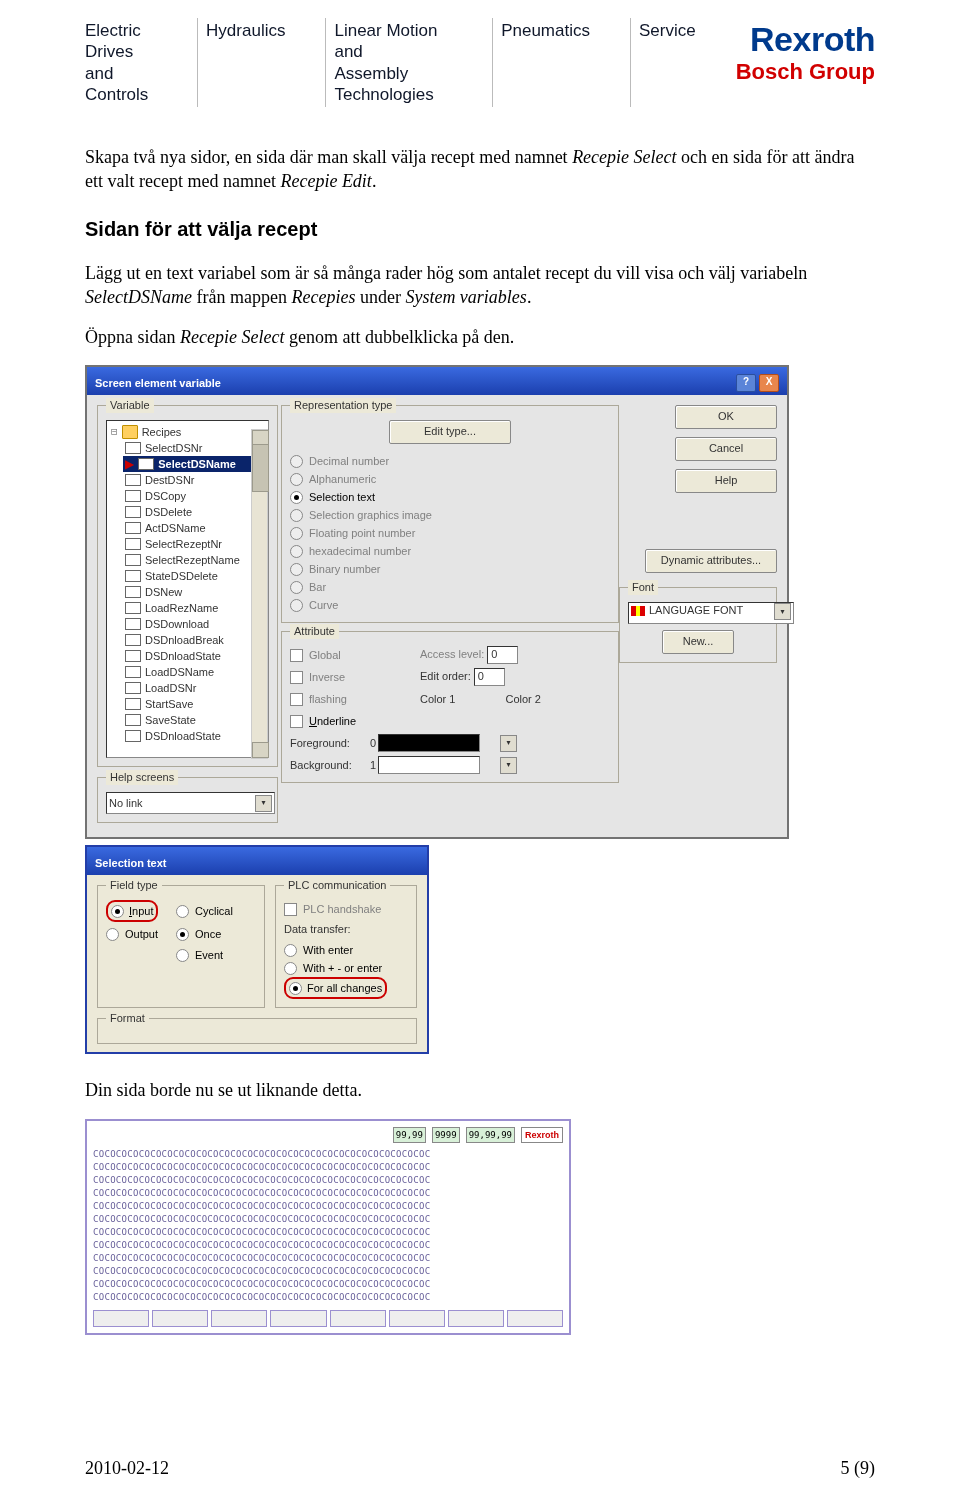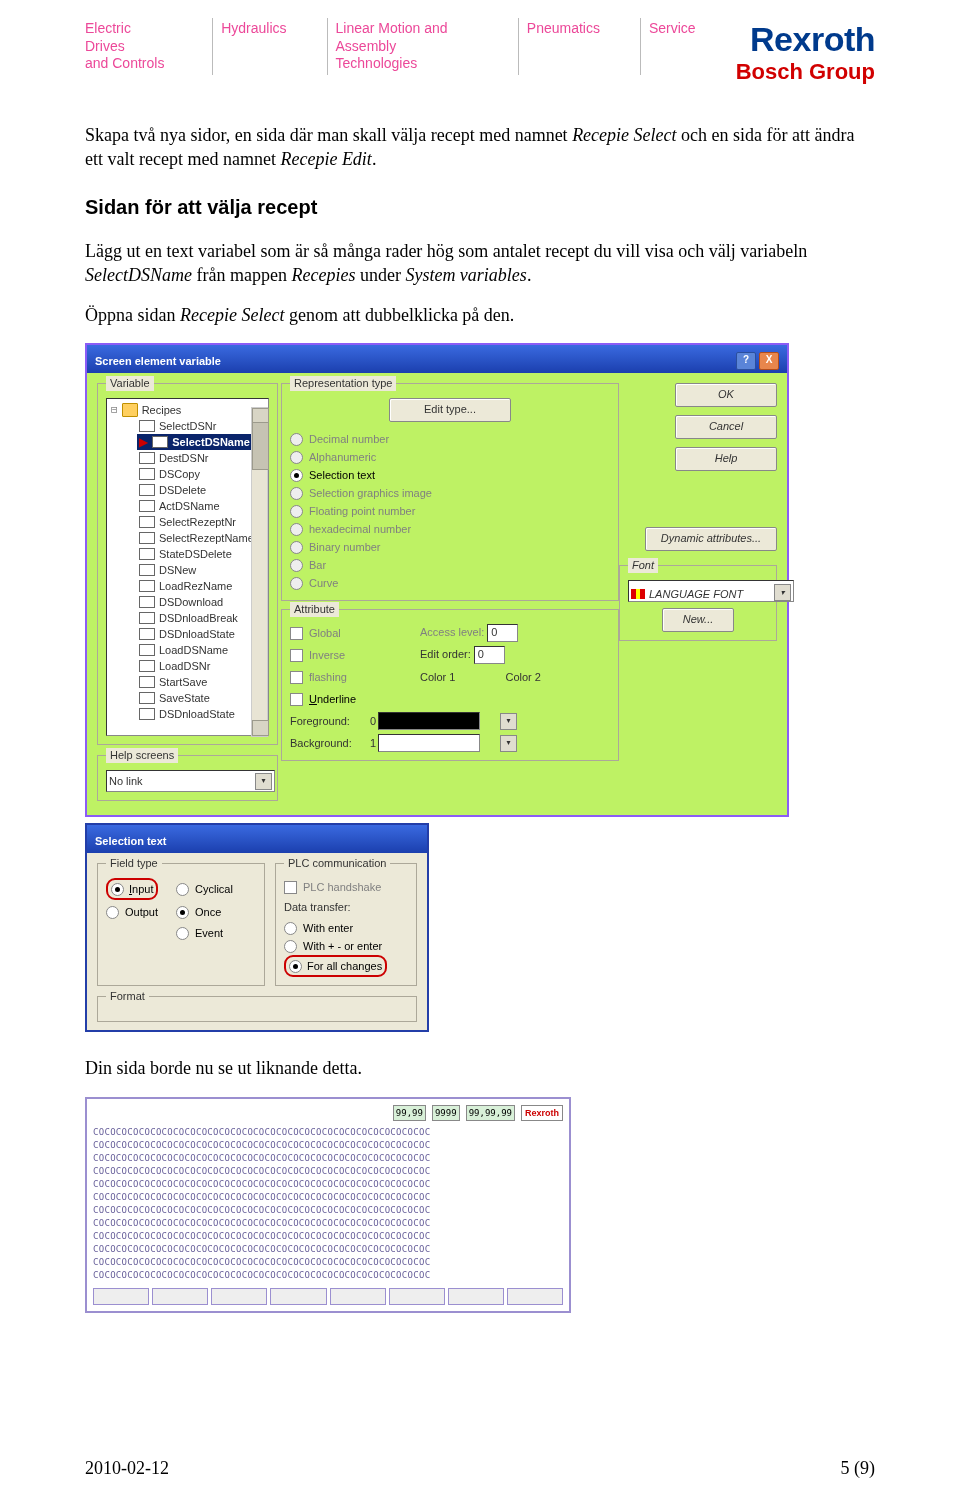--- a/index.html
+++ b/index.html
@@ -20,22 +20,22 @@
   
   .header {
     display: flex;
     align-items: flex-start;
     padding-top: 18px;
     padding-bottom: 8px;
     font-family: Arial, Helvetica, sans-serif;
   }
   .header-cols {
     display: flex;
-    font-size: 14px;
-    color: #ec4899;
+    font-size: 17px;
+    color: #0f172a;
     flex: 1;
   }
   .header-col {
     border-left: 1px solid #bbb;
     padding: 2px 40px 2px 8px;
     line-height: 1.25;
     white-space: pre-line;
   }
   .header-col:first-child { border-left: none; padding-left: 0; }
   .logo-block {
@@ -65,22 +65,22 @@
     font-family: Arial, Helvetica, sans-serif;
     font-weight: bold;
     font-size: 20px;
     margin: 22px 0 18px 0;
   }
   .italic { font-style: italic; }
 
   
   .dialog1 {
     width: 700px;
-    border: 2px solid #8b5cf6;
-    background: #bef264;
+    border: 2px solid #737373;
+    background: #e5e5e5;
     font-family: Tahoma, Arial, sans-serif;
     font-size: 11px;
     color: #333;
     margin-top: 6px;
   }
   .titlebar {
     height: 24px;
     background: linear-gradient(#3a6ae0, #1b3fae);
     color: #fff;
     font-weight: bold;
@@ -137,21 +137,21 @@
     white-space: nowrap;
   }
   .tree-item.folder { }
   .tree-item .folder-icon {
     width:14px;height:12px;background:#ffd060;border:1px solid #c09000;border-radius:1px;
   }
   .tree-item .var-icon {
     width:14px;height:10px;border:1px solid #666;background:#fff;font-size:6px;
   }
   .tree-item.selected { background:#0a246a; color:#fff; }
-  .tree-children { margin-left: 28px; }
+  .tree-children { margin-left: 14px; }
   .scrollbar-v {
     position:absolute; right:9px; top:23px; width:15px; height:328px;
     background:#e8e4d4; border:1px solid #ccc;
   }
   .scroll-thumb{position:absolute;top:14px;left:0;width:100%;height:46px;background:#c6c3b3;border:1px solid #9c9a8c;}
   .scroll-arrow{position:absolute;left:0;width:100%;height:14px;background:#d8d5c5;border:1px solid #9c9a8c;}
   .scroll-arrow.up{top:0}.scroll-arrow.down{bottom:0}
   .variable-wrap{position:relative;}
 
   .helpscr-sel{
@@ -163,38 +163,38 @@
   
   .right-col { flex:1; display:flex; gap:8px; }
   .rep-col { flex:1; display:flex; flex-direction:column; gap:8px; }
   .winbtn {
     width: 100px; height: 22px;
     background:#ece9d8; border:1px solid #888; border-radius:2px;
     text-align:center; line-height:20px;
     font-size:11px;
     box-shadow: inset 1px 1px 0 #fff;
   }
-  .side-btns { display:flex; flex-direction:column; gap:8px; align-items:flex-end;font-style:italic; }
+  .side-btns { display:flex; flex-direction:column; gap:8px; align-items:flex-end; }
   .radio-line, .check-line {
     display:flex; align-items:center; gap:6px;
     color:#808080;
     line-height:18px;
   }
   .radio-line.enabled, .check-line.enabled { color:#000; }
   .radio {
     width:11px;height:11px;border:1px solid #888;border-radius:50%;background:#fff;
     display:inline-flex;align-items:center;justify-content:center;
   }
   .radio.checked::after{content:"";width:5px;height:5px;background:#000;border-radius:50%;}
   .radio.disabled{background:#eee;}
   .checkbox{width:11px;height:11px;border:1px solid #888;background:#fff;}
   .u{text-decoration:underline;}
   .font-sel{
     width:160px;height:20px;border:1px inset #888;background:#fff;
-    display:flex;align-items:flex-end;gap:4px;padding:0 2px;justify-content:space-between;
+    display:flex;align-items:flex-start;gap:4px;padding:0 2px;justify-content:space-between;
   }
   .font-sel .flag{width:14px;height:10px;background:linear-gradient(to right,#d00 33%,#ff0 33% 66%,#d00 66%);}
   .color-swatch{width:100px;height:16px;border:1px inset #888;}
   .color-swatch.black{background:#000;}
   .color-swatch.white{background:#fff;display:flex;align-items:center;padding-left:4px;}
 
   
   .dialog2 {
     width: 340px;
     border: 2px solid #233ea8;

